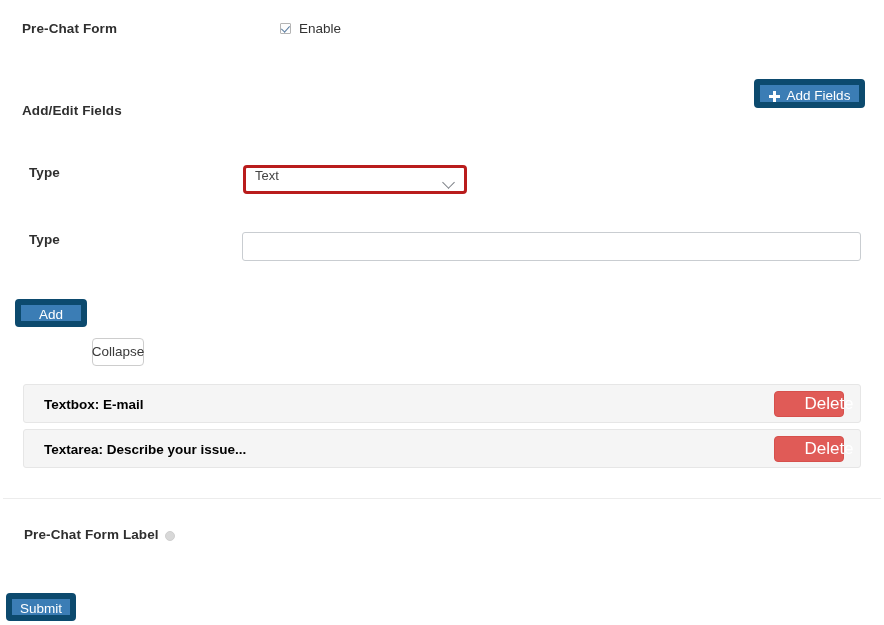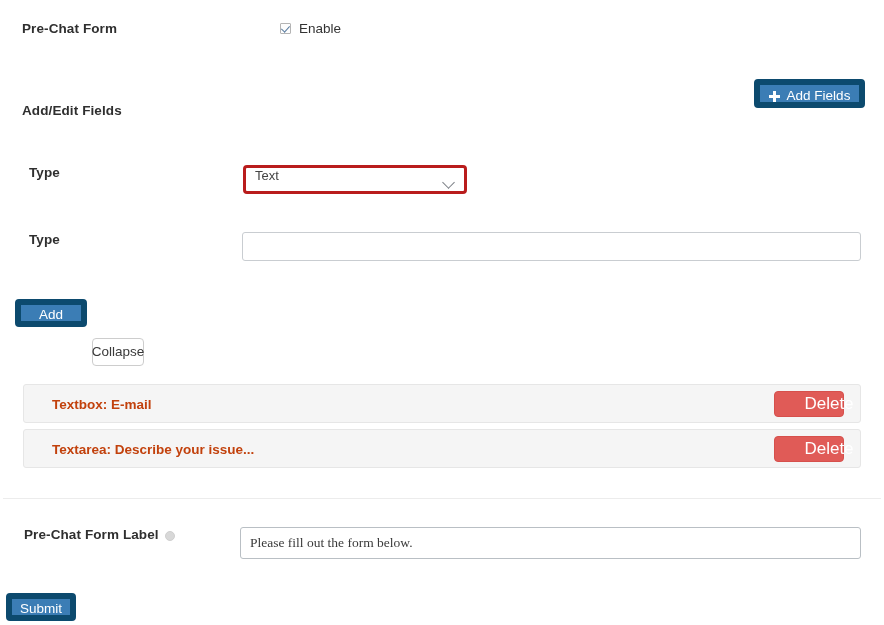--- a/index.html
+++ b/index.html
@@ -176,23 +176,22 @@
     border-radius: 3px;
     box-sizing: border-box;
   }
   .field-panel .fp-text {
     position: absolute;
     left: 20px;
     top: 50%;
     transform: translateY(-50%);
     font-size: 13.5px;
     font-weight: bold;
-    color: #c2410c;
-    white-space: nowrap;
-    margin-left: 8px;
+    color: #000000;
+    white-space: nowrap;
   }
   .field-panel .btn-danger {
     position: absolute;
     right: 16px;
     top: 50%;
     transform: translateY(-50%);
     width: 70px;
     height: 26px;
     font-size: 17px;
     padding-left: 40px;
@@ -295,17 +294,16 @@
     <span class="btn btn-danger">Delete</span>
   </div>
 
   <div class="divider"></div>
 
   <div class="row" id="label-row">
     <span class="side-label">Pre-Chat Form Label</span>
     <span class="info-icon"></span>
   </div>
 
-  <div class="textarea-box">Please fill out the form below.</div>
 
   <div class="btn btn-primary" id="submit-btn" style="position:absolute;">Submit</div>
 
 </div>
 
 </body></html>

